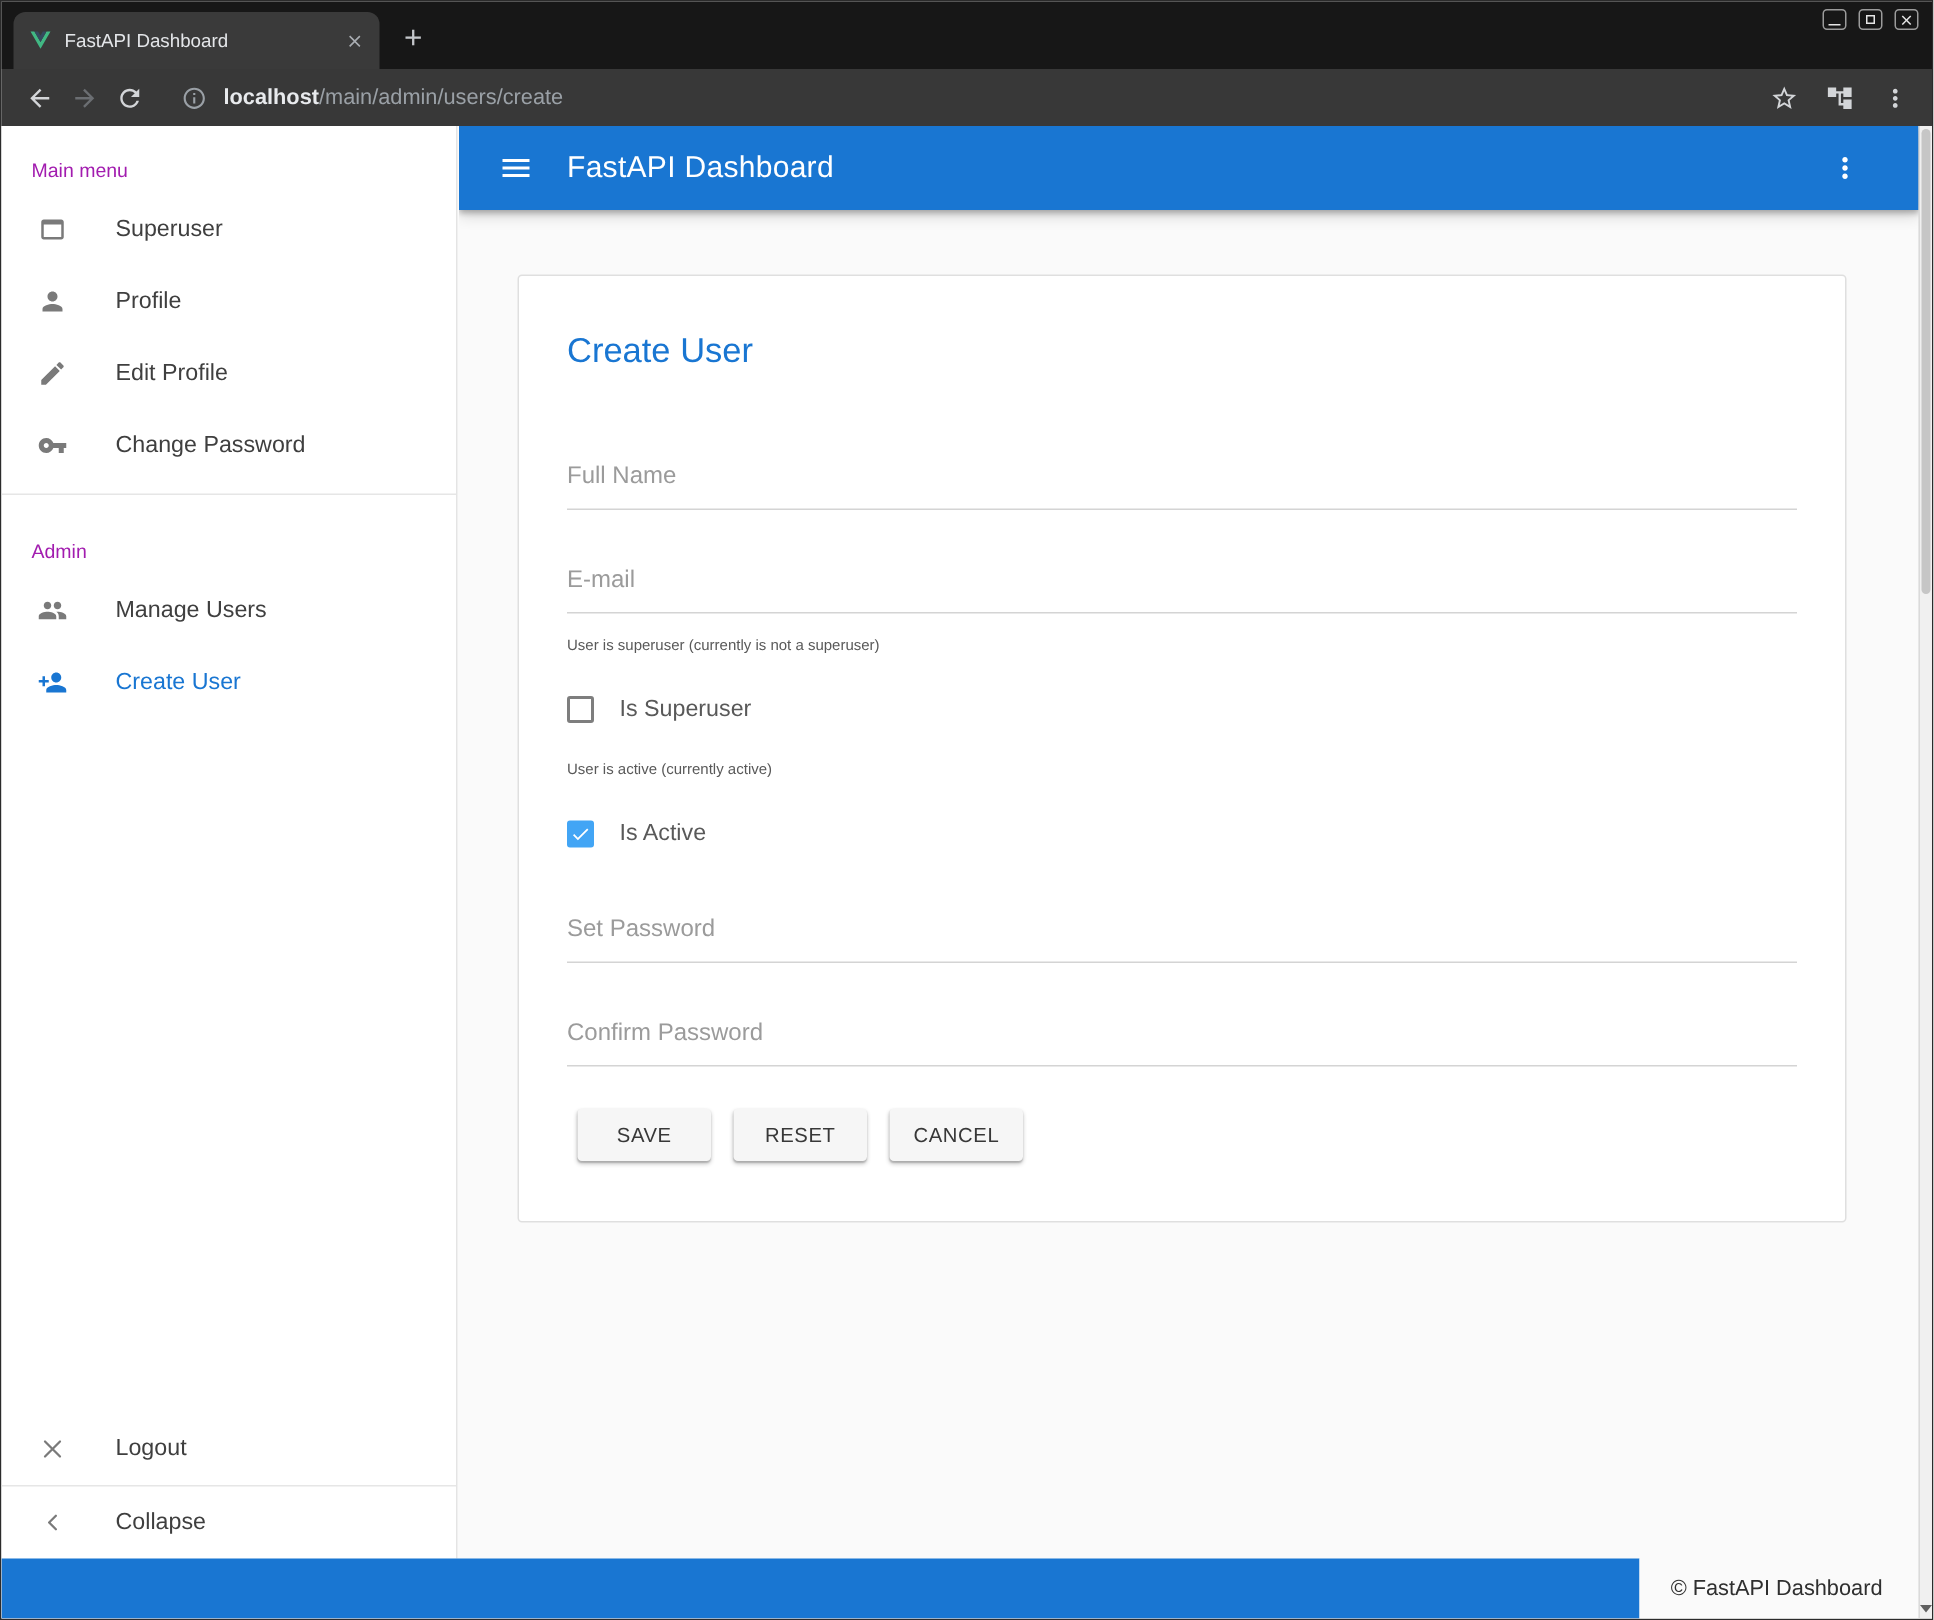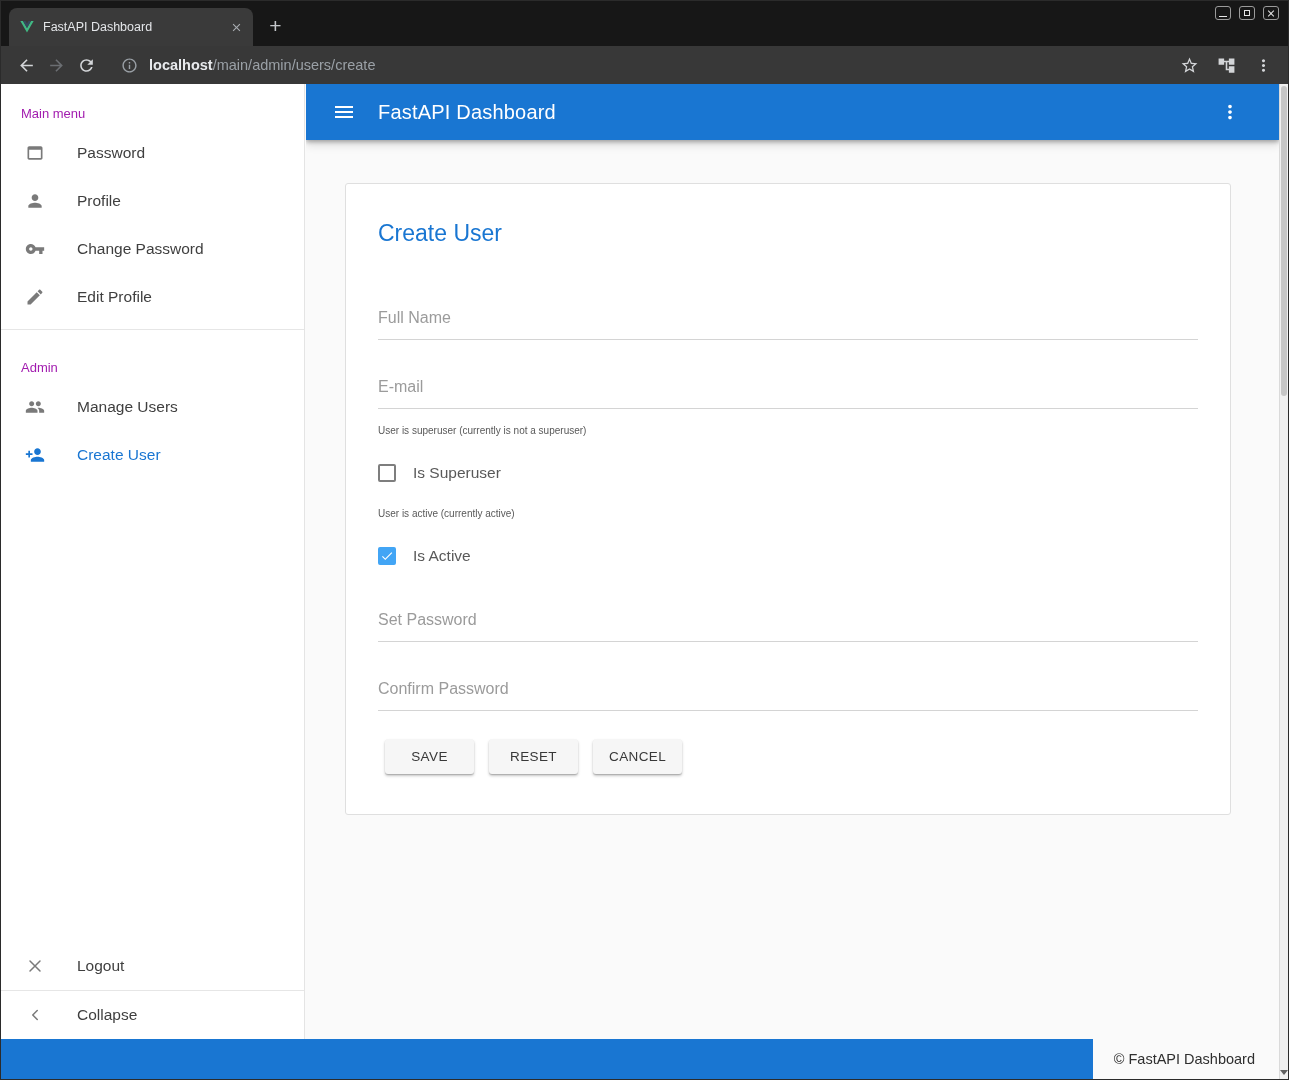--- a/index.html
+++ b/index.html
@@ -160,45 +160,45 @@
 
     <aside class="sidebar">
       <div class="section-label">Main menu</div>
 
       <div class="side-item">
         <span class="icon">
             <svg viewBox="0 0 24 24">
               <path d="M19 4H5c-1.11 0-2 .9-2 2v12c0 1.1.89 2 2 2h14c1.1 0 2-.9 2-2V6c0-1.1-.9-2-2-2zm0 14H5V8h14v10z"></path>
             </svg>
           </span>
-        <span>Password</span>
+        <span>Superuser</span>
       </div>
       <div class="side-item">
         <span class="icon">
             <svg viewBox="0 0 24 24">
               <path d="M12 12c2.21 0 4-1.79 4-4s-1.79-4-4-4-4 1.79-4 4 1.79 4 4 4zm0 2c-2.67 0-8 1.34-8 4v2h16v-2c0-2.66-5.33-4-8-4z"></path>
             </svg>
           </span>
         <span>Profile</span>
       </div>
       <div class="side-item">
         <span class="icon">
             <svg viewBox="0 0 24 24">
+              <path d="M3 17.25V21h3.75L17.81 9.94l-3.75-3.75L3 17.25zM20.71 7.04c.39-.39.39-1.02 0-1.41l-2.34-2.34c-.39-.39-1.02-.39-1.41 0l-1.83 1.83 3.75 3.75 1.83-1.83z"></path>
+            </svg>
+          </span>
+        <span>Edit Profile</span>
+      </div>
+      <div class="side-item">
+        <span class="icon">
+            <svg viewBox="0 0 24 24">
               <path d="M12.65 10C11.83 7.67 9.61 6 7 6c-3.31 0-6 2.69-6 6s2.69 6 6 6c2.61 0 4.83-1.67 5.65-4H17v4h4v-4h2v-4H12.65zM7 14c-1.1 0-2-.9-2-2s.9-2 2-2 2 .9 2 2-.9 2-2 2z"></path>
             </svg>
           </span>
         <span>Change Password</span>
-      </div>
-      <div class="side-item">
-        <span class="icon">
-            <svg viewBox="0 0 24 24">
-              <path d="M3 17.25V21h3.75L17.81 9.94l-3.75-3.75L3 17.25zM20.71 7.04c.39-.39.39-1.02 0-1.41l-2.34-2.34c-.39-.39-1.02-.39-1.41 0l-1.83 1.83 3.75 3.75 1.83-1.83z"></path>
-            </svg>
-          </span>
-        <span>Edit Profile</span>
       </div>
 
       <div class="divider"></div>
       <div class="section-label">Admin</div>
 
       <div class="side-item">
         <span class="icon">
             <svg viewBox="0 0 24 24">
               <path d="M16 11c1.66 0 2.99-1.34 2.99-3S17.66 5 16 5c-1.66 0-3 1.34-3 3s1.34 3 3 3zm-8 0c1.66 0 2.99-1.34 2.99-3S9.66 5 8 5C6.34 5 5 6.34 5 8s1.34 3 3 3zm0 2c-2.33 0-7 1.17-7 3.5V19h14v-2.5c0-2.33-4.67-3.5-7-3.5zm8 0c-.29 0-.62.02-.97.05 1.16.84 1.97 1.97 1.97 3.45V19h6v-2.5c0-2.33-4.67-3.5-7-3.5z"></path>
             </svg>

